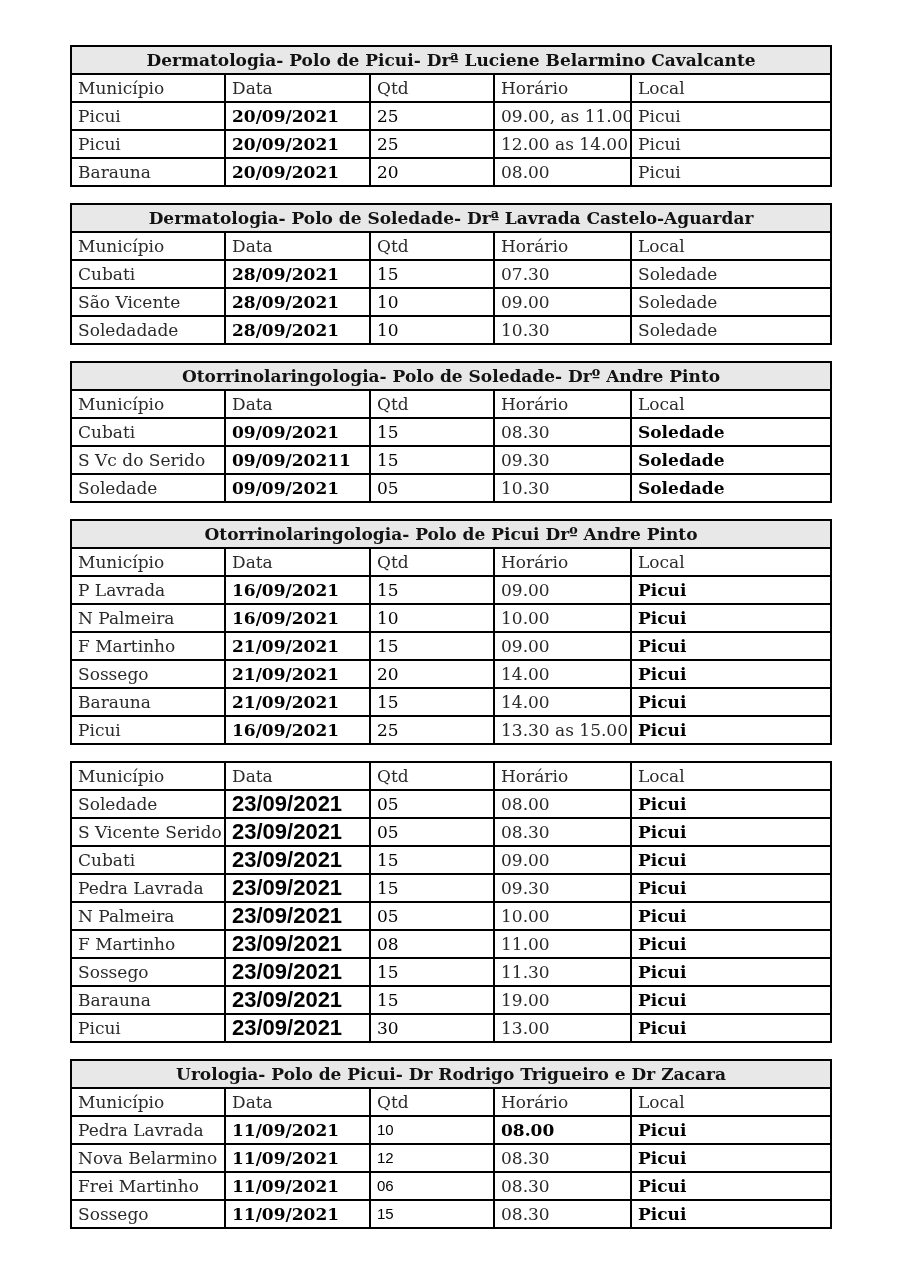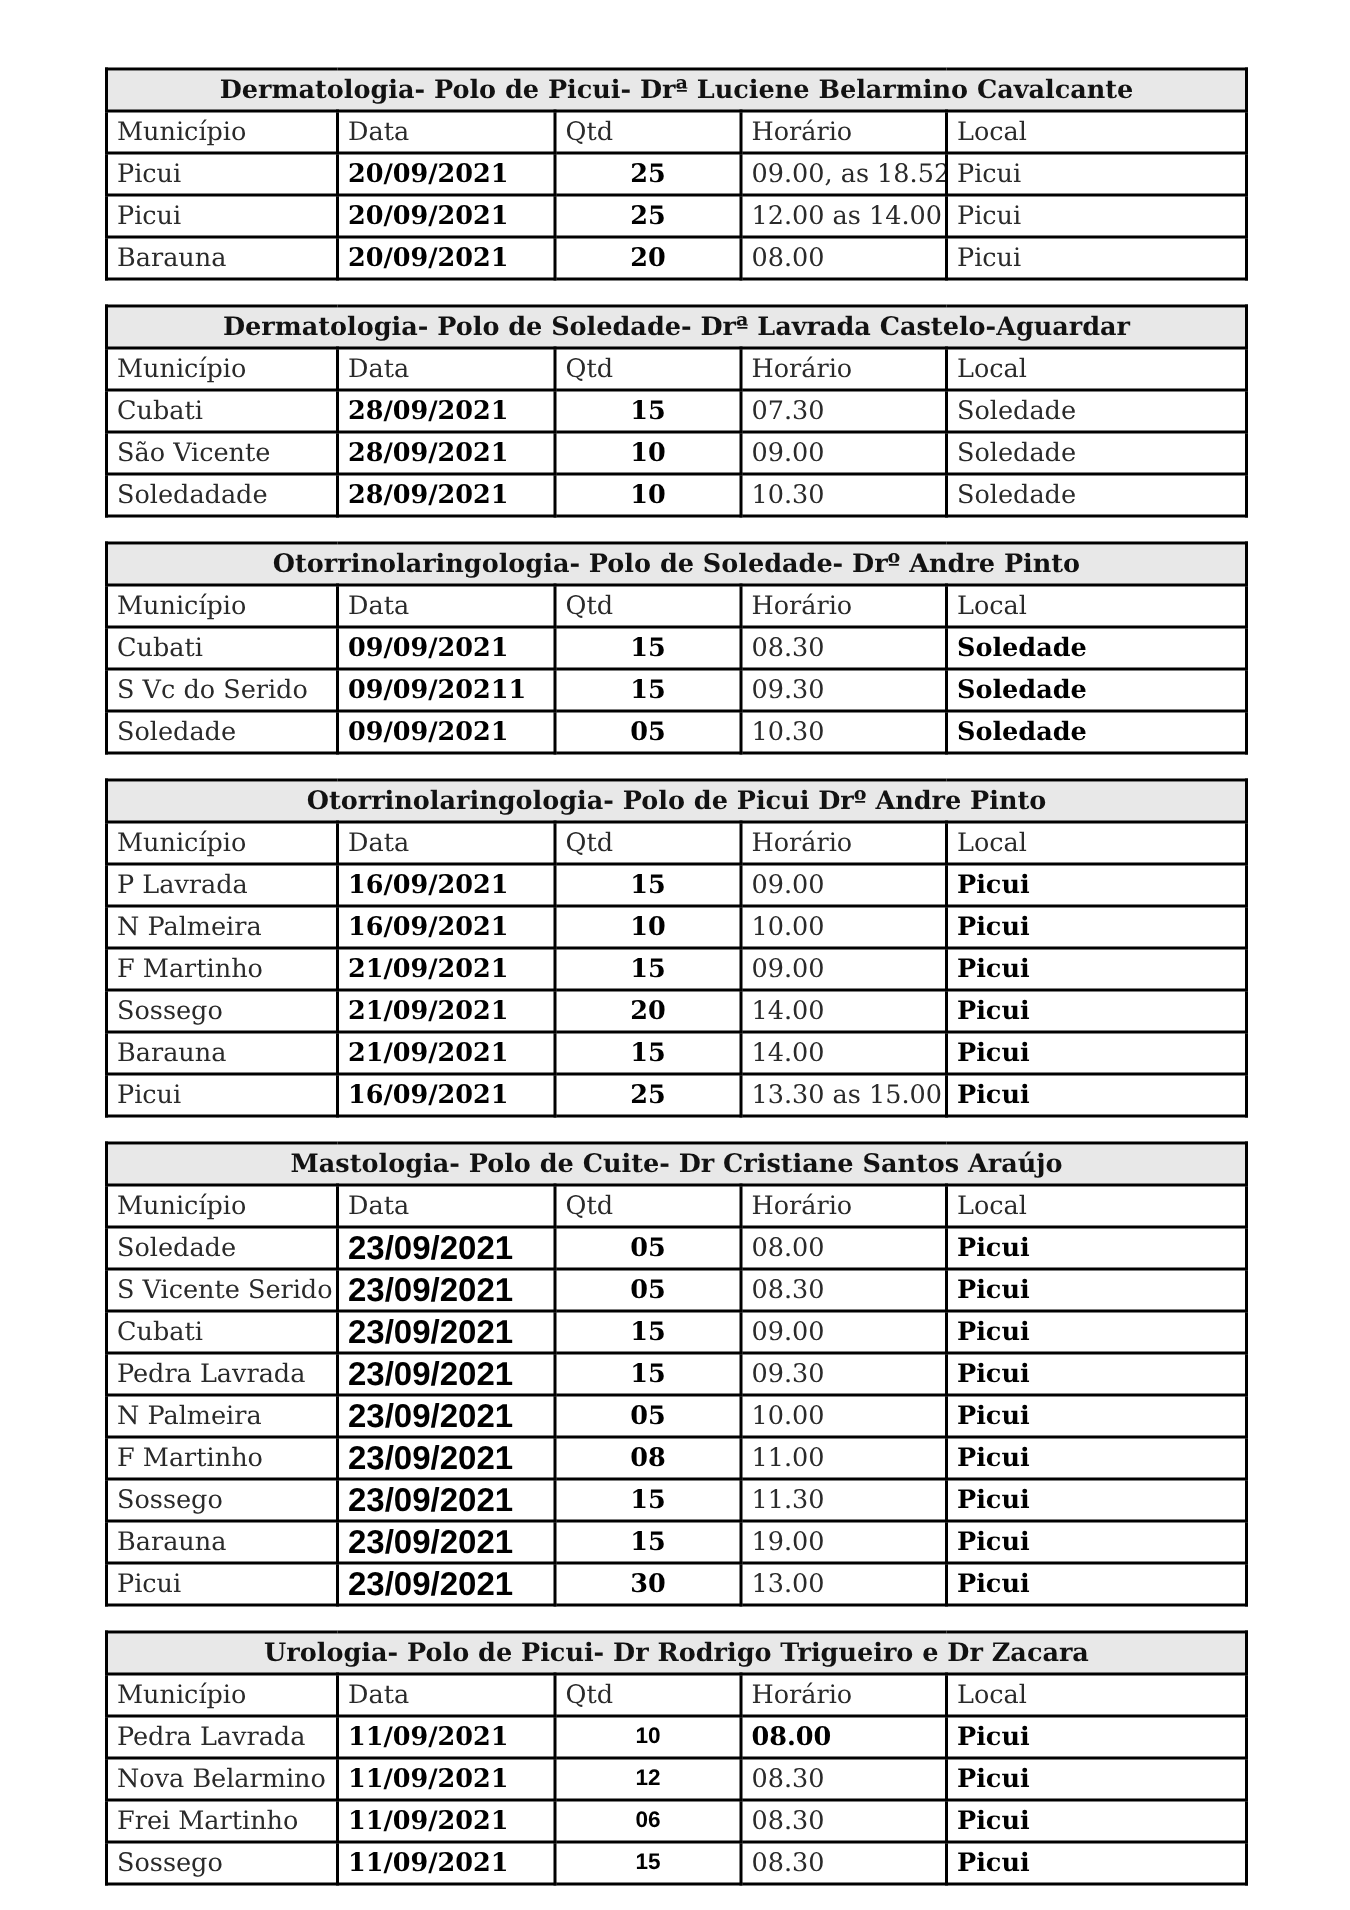--- a/index.html
+++ b/index.html
@@ -44,22 +44,21 @@
   }
   td.head-cell {
     color: #2a2a2a;
   }
   td.c-data {
     font-weight: bold;
     color: #000;
     border-radius: 11px;
   }
   td.c-qtd {
-    font-weight: bold;
-    text-align: center;
+    font-weight: normal;
     color: #000;
   }
   td.c-horario, td.c-municipio, td.c-local {
     color: #2a2a2a;
   }
   table.local-bold td.c-local {
     font-weight: bold;
     color: #000;
   }
   table.date-sans td.c-data {
@@ -96,21 +95,21 @@
             <td class="head-cell">Município</td>
             <td class="head-cell">Data</td>
             <td class="head-cell">Qtd</td>
             <td class="head-cell">Horário</td>
             <td class="head-cell">Local</td>
           </tr>
           <tr>
             <td class="c-municipio">Picui</td>
             <td class="c-data">20/09/2021</td>
             <td class="c-qtd">25</td>
-            <td class="c-horario">09.00, as 18.52</td>
+            <td class="c-horario">09.00, as 11.00</td>
             <td class="c-local">Picui</td>
           </tr>
           <tr>
             <td class="c-municipio">Picui</td>
             <td class="c-data">20/09/2021</td>
             <td class="c-qtd">25</td>
             <td class="c-horario">12.00 as 14.00</td>
             <td class="c-local">Picui</td>
           </tr>
           <tr>
@@ -272,23 +271,20 @@
       <table class="sched local-bold date-sans">
         <colgroup>
           <col style="width: 154px;">
           <col style="width: 145px;">
           <col style="width: 124px;">
           <col style="width: 137px;">
           <col style="width: 200px;">
         </colgroup>
         <tbody>
           <tr>
-            <td colspan="5" class="title-cell">Mastologia- Polo de Cuite- Dr Cristiane Santos Araújo</td>
-          </tr>
-          <tr>
             <td class="head-cell">Município</td>
             <td class="head-cell">Data</td>
             <td class="head-cell">Qtd</td>
             <td class="head-cell">Horário</td>
             <td class="head-cell">Local</td>
           </tr>
           <tr>
             <td class="c-municipio">Soledade</td>
             <td class="c-data">23/09/2021</td>
             <td class="c-qtd">05</td>

